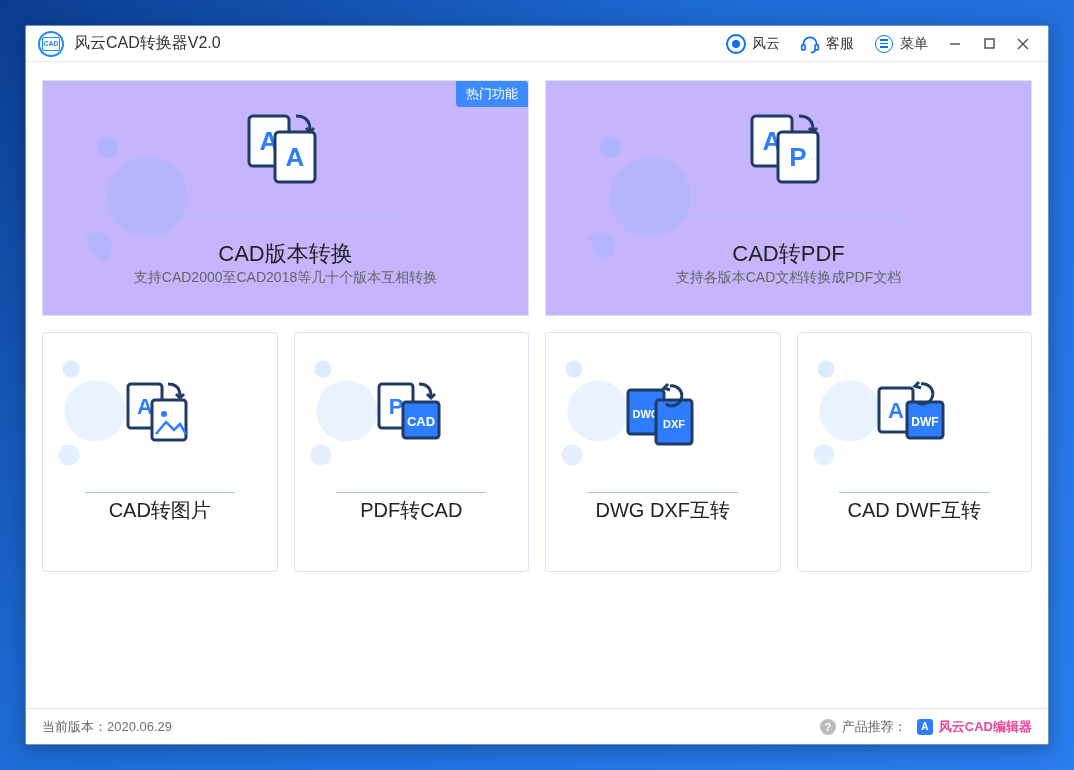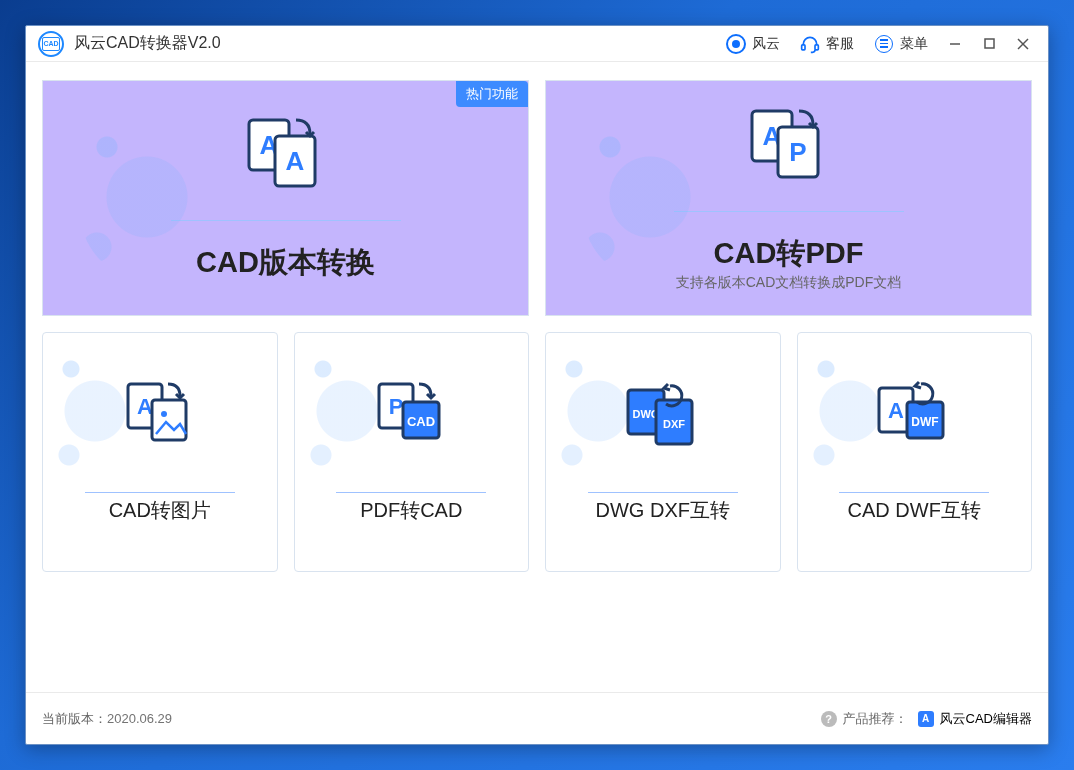--- a/index.html
+++ b/index.html
@@ -56,40 +56,40 @@
   .decor-s {
     position:absolute; left:8px; top:16px; width:80px; height:120px;
     background: radial-gradient(circle at 20px 20px, rgba(120,180,255,0.26) 8px, transparent 9px),
                 radial-gradient(circle at 44px 62px, rgba(120,180,255,0.16) 30px, transparent 31px),
                 radial-gradient(circle at 18px 106px, rgba(120,180,255,0.2) 10px, transparent 11px);
     pointer-events:none;
   }
   .card-icon { margin-bottom: 22px; position:relative; z-index:2; }
   .divider { width:230px; height:1px; background:#9fc2ff; margin-bottom:22px; }
   .divider::after{content:"";}
-  .card-title { font-size:29px; color:#222; font-weight:700; z-index:2;}
+  .card-title { font-size:22px; color:#222; font-weight:400; z-index:2;}
   .card-desc  { font-size:14px; color:#666; z-index:2;}
 
   .row2 { display:flex; gap:16px; }
   .smallcard {
     flex:1; height: 240px; border:1px solid #d9e3ef; border-radius:4px; background:#fff;
     display:flex; flex-direction:column; align-items:center; justify-content:center;
     position:relative; cursor:pointer;
   }
   .small-title { font-size:20px; color:#222; margin-top:4px; z-index:2;}
   .sdivider { width:150px; height:1px; background:#9fc2ff; margin-top:18px; }
 
   .footer {
-    height: 52px; border-top:1px solid #eaeaea; display:flex; align-items:center;
+    height: 36px; border-top:1px solid #eaeaea; display:flex; align-items:center;
     padding: 0 16px; font-size:13px; color:#666; flex-shrink:0;
   }
   .footer .spacer{flex:1;}
   .q-icon{width:16px;height:16px;border-radius:50%;background:#bbb;color:#fff;display:inline-flex;align-items:center;justify-content:center;font-size:11px;font-weight:bold;margin-right:6px;}
   .rec-icon{width:16px;height:16px;background:#2e7dff;color:#fff;border-radius:3px;display:inline-flex;align-items:center;justify-content:center;font-size:10px;font-weight:bold;margin:0 6px 0 10px;}
-  .rec-link{color:#000000;cursor:pointer;}
+  .rec-link{color:#ec4899;cursor:pointer;font-weight:bold;}
 
   
   .annot { position:absolute; inset:0; pointer-events:none; z-index:50; }
 
 </style>
 </head>
 <body>
 
 <div class="window">
 
@@ -158,20 +158,21 @@
             <rect x="8" y="6" width="40" height="50" rx="4" fill="#fff" stroke="#1f3b66" stroke-width="3"></rect>
             <text x="28" y="40" text-anchor="middle" font-size="26" font-weight="bold" fill="#2e7dff">A</text>
             <rect x="34" y="22" width="40" height="50" rx="4" fill="#fff" stroke="#1f3b66" stroke-width="3"></rect>
             <text x="54" y="56" text-anchor="middle" font-size="26" font-weight="bold" fill="#2e7dff">A</text>
             <path d="M55 6 q14 0 14 14" fill="none" stroke="#1f3b66" stroke-width="3"></path>
             <path d="M65 18 l4 4 l4 -4" fill="none" stroke="#1f3b66" stroke-width="3"></path>
           </svg>
         </div>
         <div class="divider"></div>
         <div class="card-title">CAD版本转换</div>
+        <div class="card-desc">支持CAD2000至CAD2018等几十个版本互相转换</div>
       </div>
 
       <div class="bigcard">
         <div class="decor"></div>
         <div class="card-icon">
           <svg width="90" height="80" viewBox="0 0 90 80">
             <rect x="8" y="6" width="40" height="50" rx="4" fill="#fff" stroke="#1f3b66" stroke-width="3"></rect>
             <text x="28" y="40" text-anchor="middle" font-size="26" font-weight="bold" fill="#2e7dff">A</text>
             <rect x="34" y="22" width="40" height="50" rx="4" fill="#fff" stroke="#1f3b66" stroke-width="3"></rect>
             <text x="54" y="56" text-anchor="middle" font-size="26" font-weight="bold" fill="#2e7dff">P</text>

